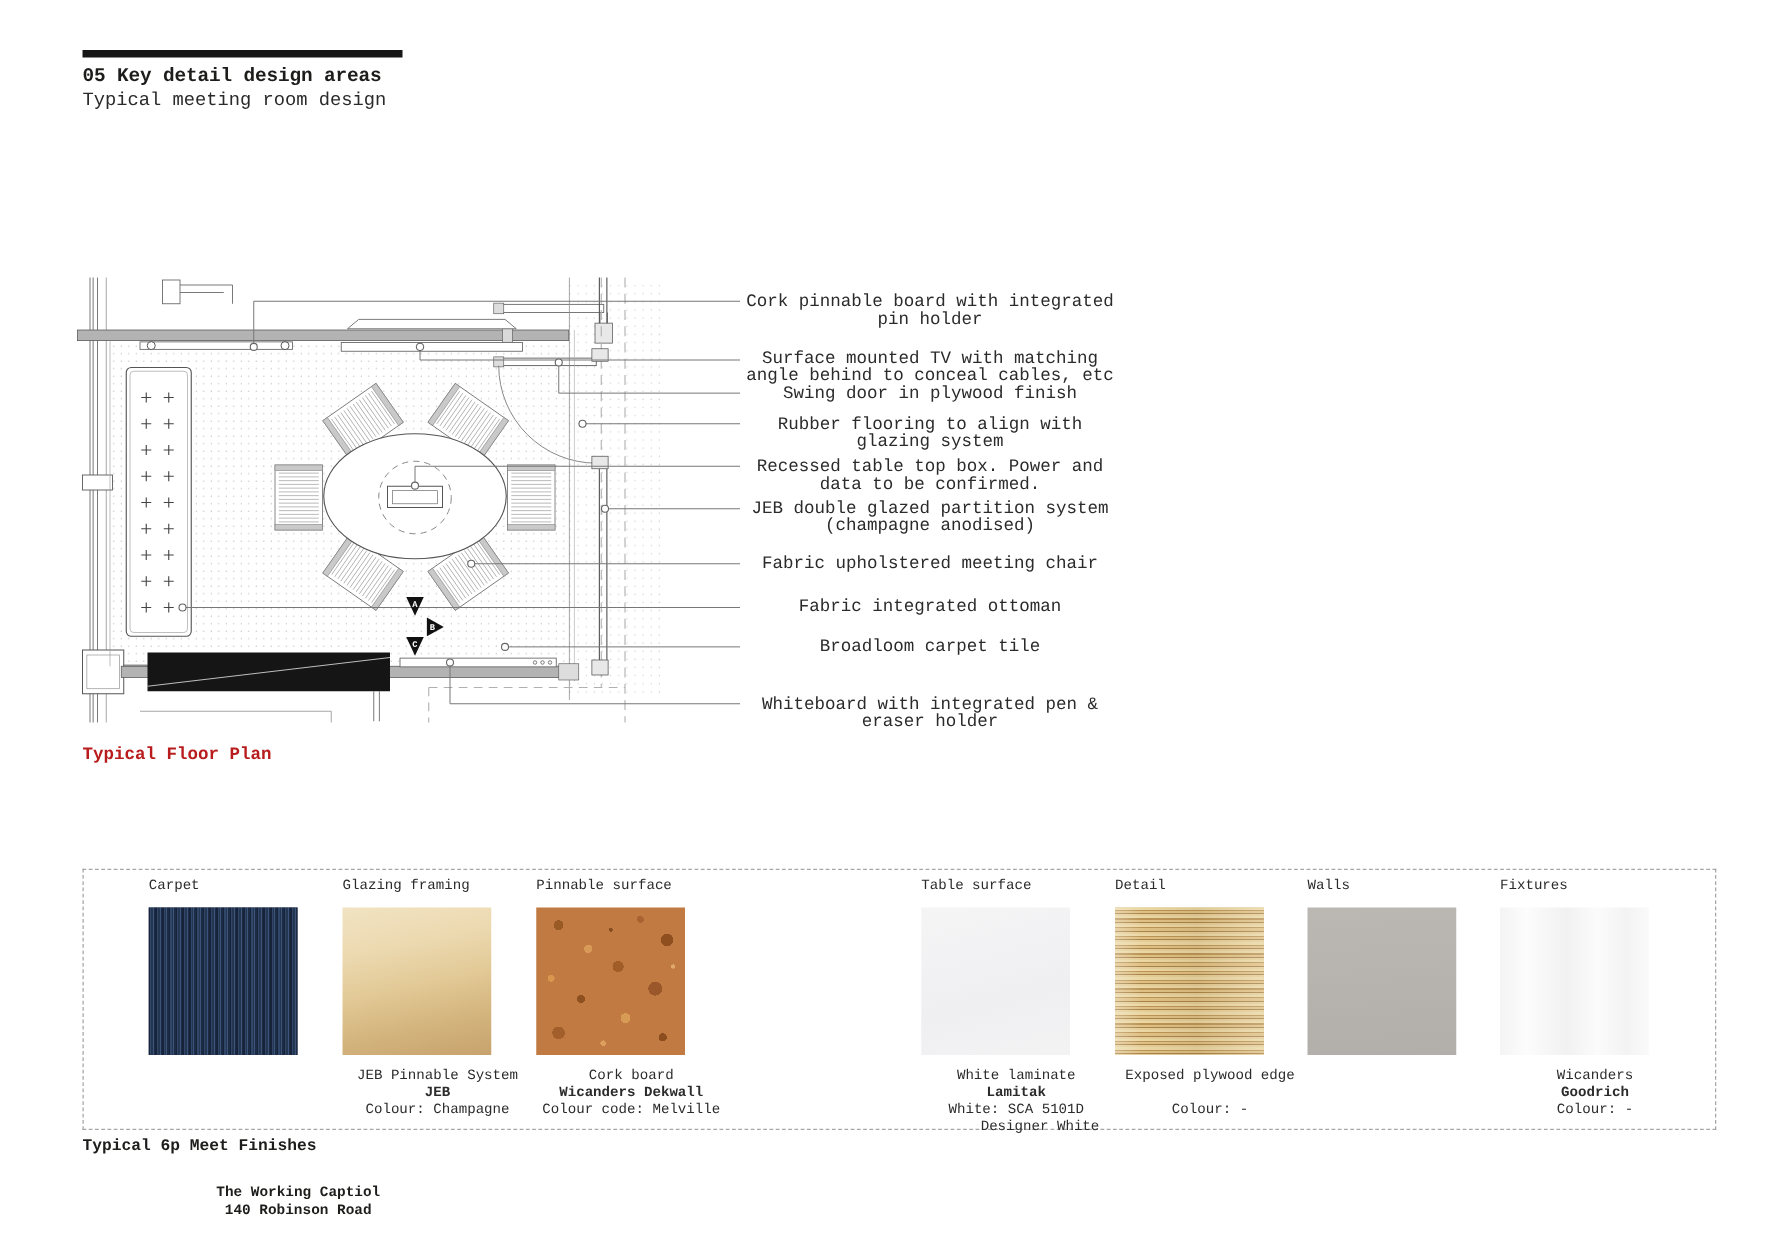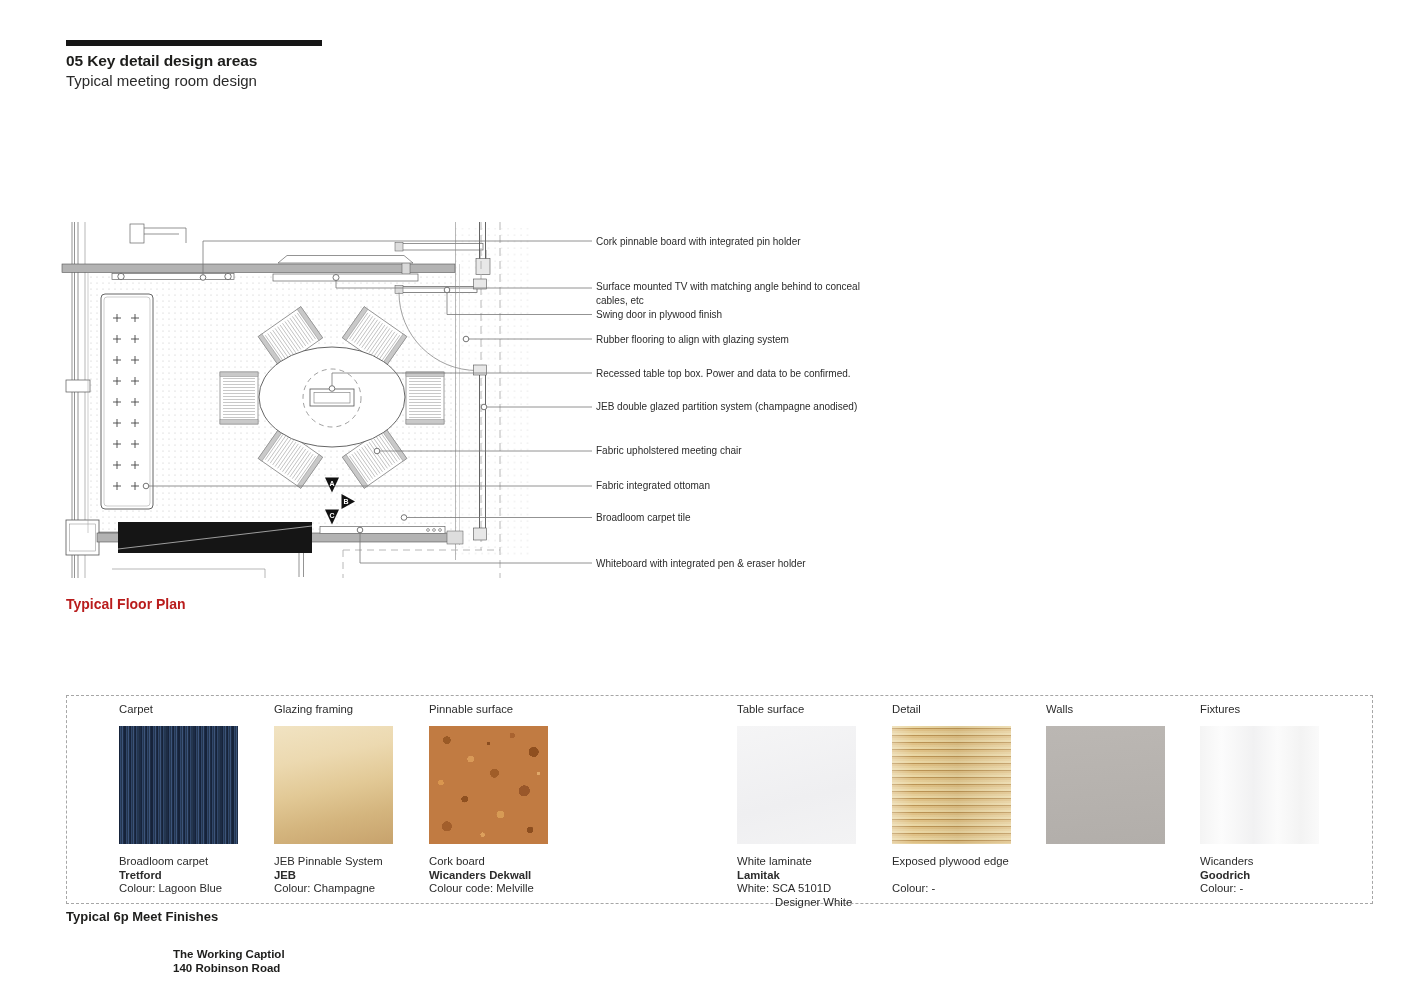--- a/index.html
+++ b/index.html
@@ -1,22 +1,22 @@
 <!DOCTYPE html>
 <html><head>
 <meta charset="utf-8">
 <style>
   html,body{margin:0;padding:0;background:#fff;}
   .page{position:relative;width:1415px;height:1000px;background:#ffffff;overflow:hidden;
-        font-family:Liberation Sans, sans-serif;color:#1d1d1b;}
+        font-family:Liberation Mono, monospace;color:#1d1d1b;text-align:center;}
   .topbar{position:absolute;left:66px;top:40px;width:256px;height:6px;background:#161616;}
   .title{position:absolute;left:66px;top:52px;font-size:15.5px;font-weight:bold;letter-spacing:-0.1px;color:#1d1d1b;}
   .subtitle{position:absolute;left:66px;top:72px;font-size:15px;color:#2a2a2a;}
   .plan-svg{position:absolute;left:55px;top:215px;}
-  .callout{position:absolute;left:596px;width:296px;font-size:10px;line-height:14.2px;color:#2b2b2b;}
+  .callout{position:absolute;left:596px;width:296px;font-size:14px;line-height:14.2px;color:#2b2b2b;}
   .plan-caption{position:absolute;left:66px;top:596px;font-size:14px;font-weight:bold;color:#b91c1c;}
   .fin-box{position:absolute;left:66px;top:695px;width:1307px;height:209px;border:1px dashed #a6a6a6;box-sizing:border-box;}
   .fin{position:absolute;top:695px;width:152px;height:210px;}
   .fin-cat{position:absolute;top:8px;left:0;font-size:11.3px;color:#2b2b2b;white-space:nowrap;}
   .fin-sw{position:absolute;top:31px;left:0;width:119px;height:118px;}
   .fin-desc{position:absolute;top:160px;left:0;width:152px;font-size:11.3px;line-height:13.6px;color:#2b2b2b;}
   .fd{white-space:nowrap;}
   .fb{font-weight:bold;min-height:13.6px;white-space:nowrap;}
   .fc{white-space:nowrap;}
   .fc2{padding-left:38px;white-space:nowrap;}
@@ -233,26 +233,20 @@
   <div class="callout" style="top:510.5px">Broadloom carpet tile</div>
   <div class="callout" style="top:556.5px">Whiteboard with integrated pen &amp; eraser holder</div>
 
   <div class="plan-caption">Typical Floor Plan</div>
 
   <div class="fin-box"></div>
 
   <div class="fin" style="left:119px">
     <div class="fin-cat">Carpet</div>
     <div class="fin-sw sw-carpet"></div>
-    <div class="fin-desc">
-      <div class="fd">Broadloom carpet</div>
-      <div class="fb">Tretford</div>
-      <div class="fc">Colour: Lagoon Blue</div>
-      <div class="fc2"></div>
-    </div>
   </div>
 
   <div class="fin" style="left:274px">
     <div class="fin-cat">Glazing framing</div>
     <div class="fin-sw sw-champagne"></div>
     <div class="fin-desc">
       <div class="fd">JEB Pinnable System</div>
       <div class="fb">JEB</div>
       <div class="fc">Colour: Champagne</div>
       <div class="fc2"></div>

